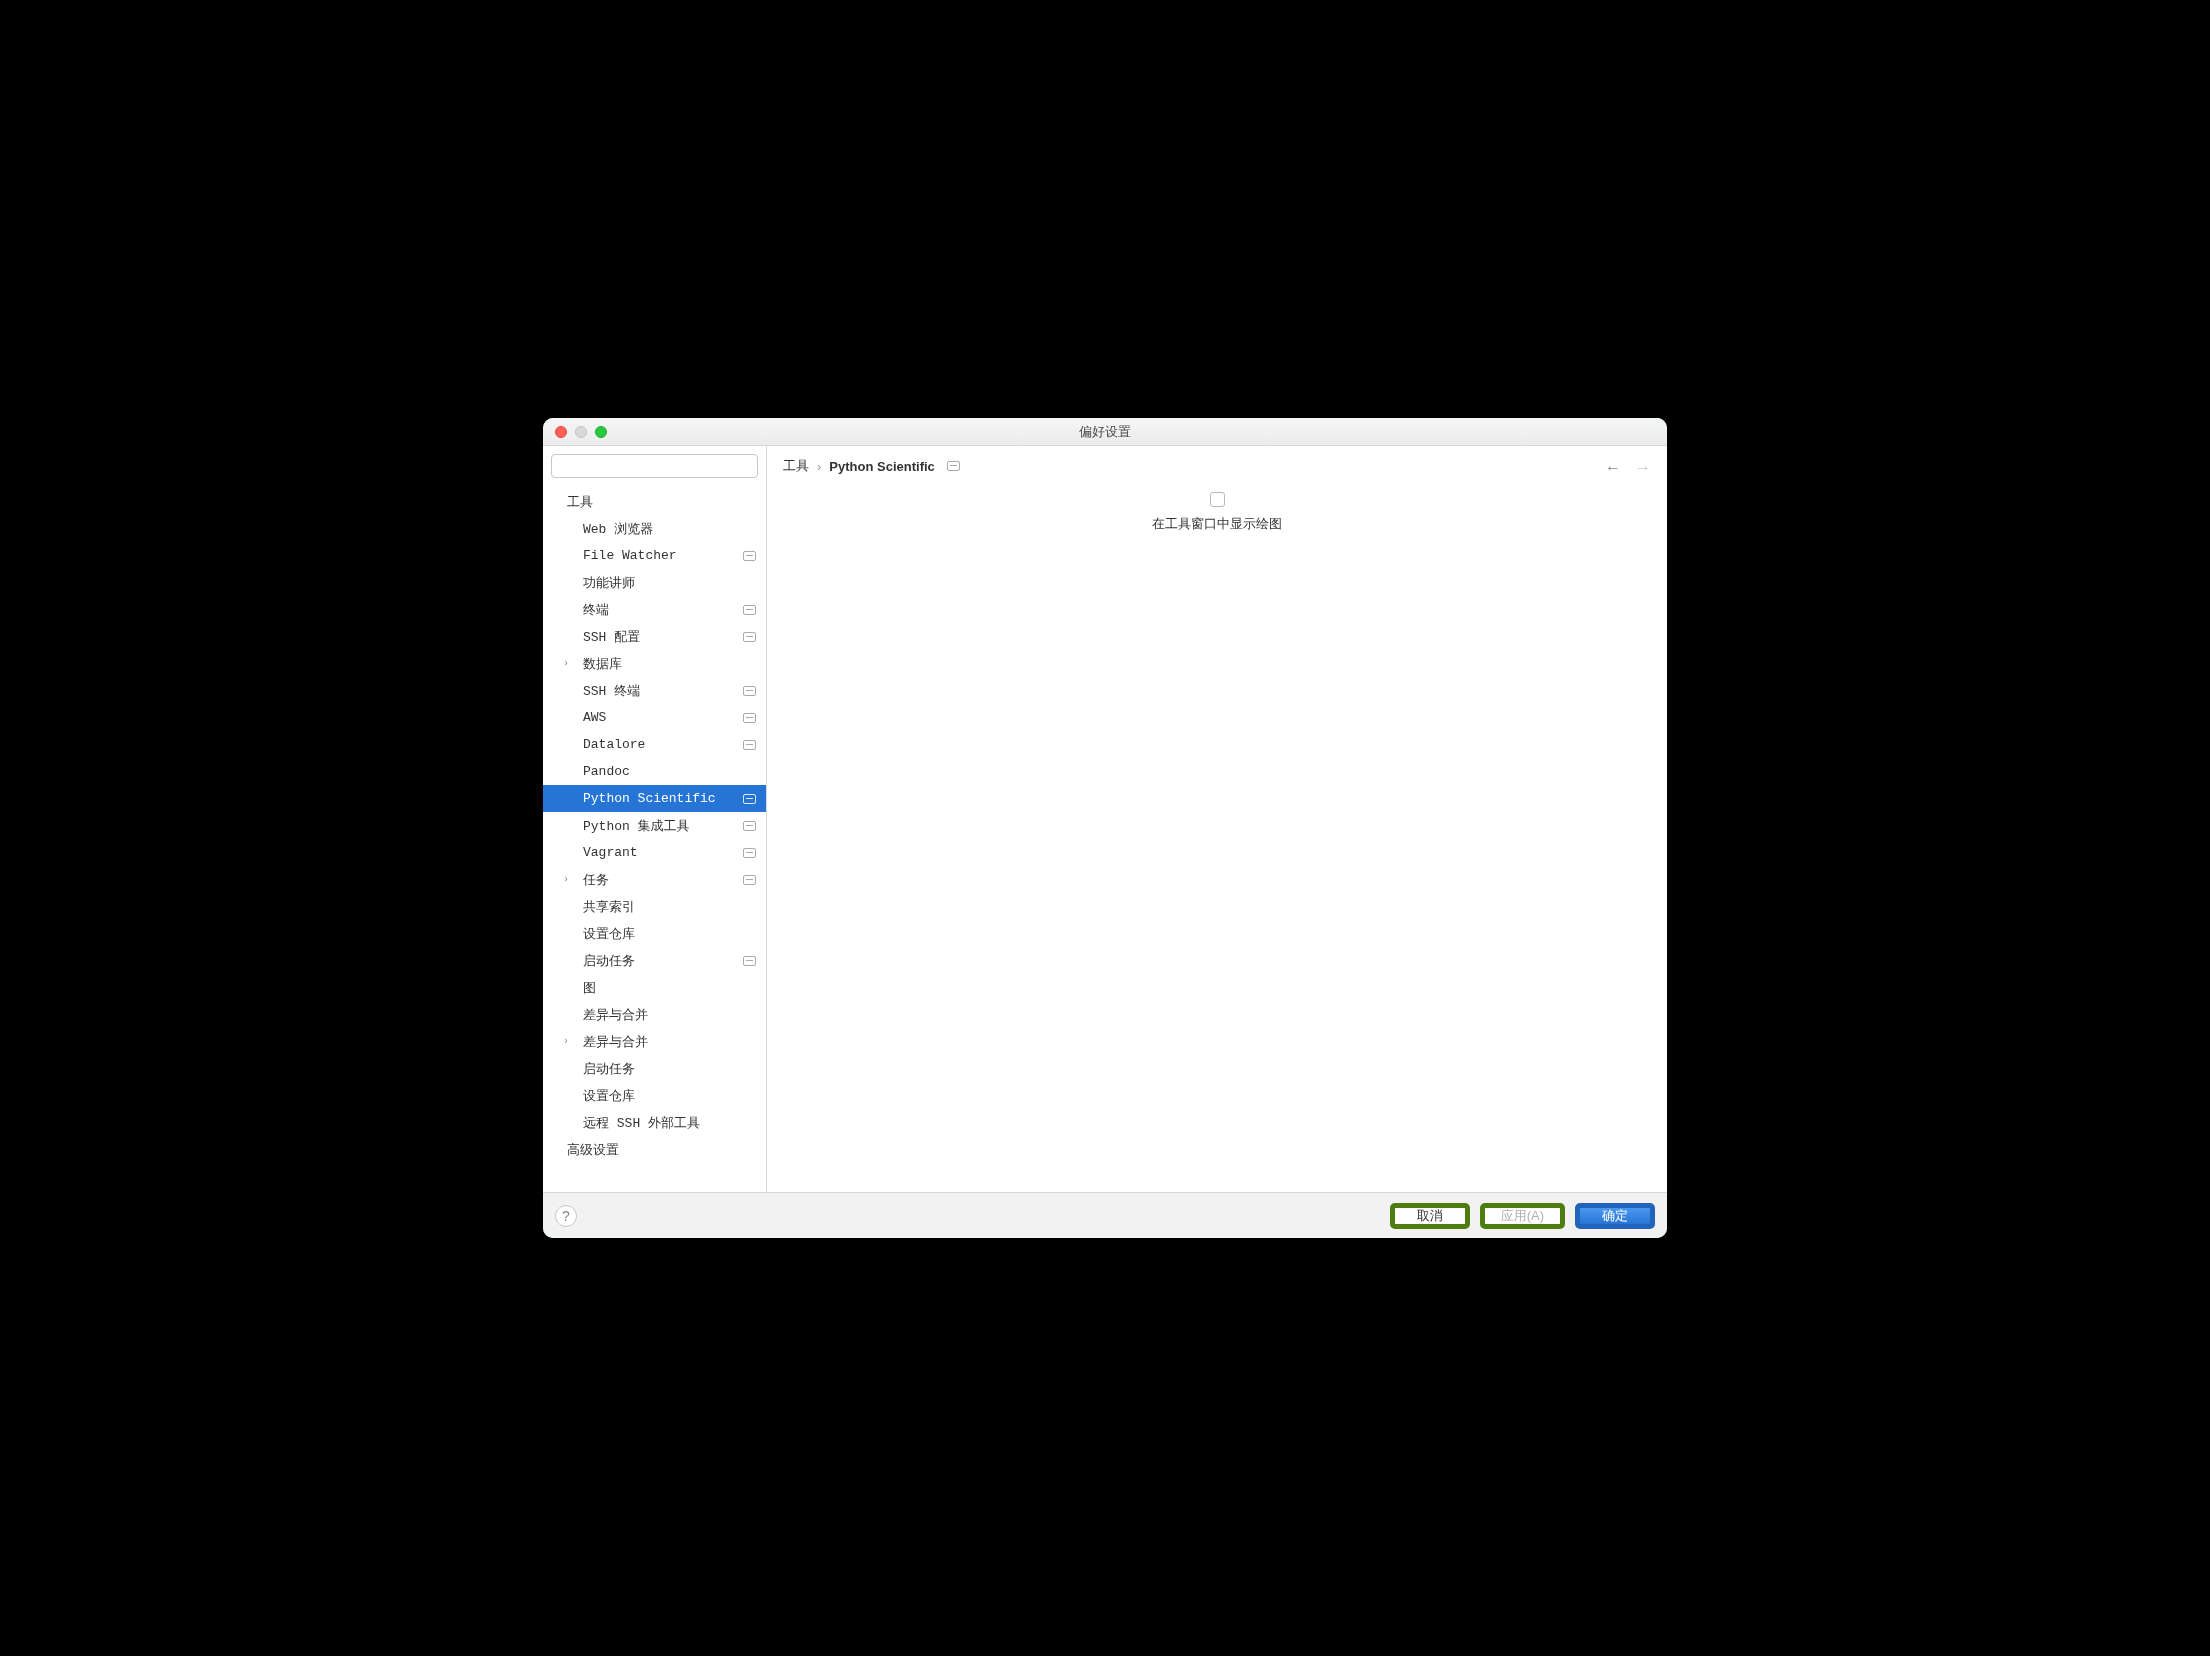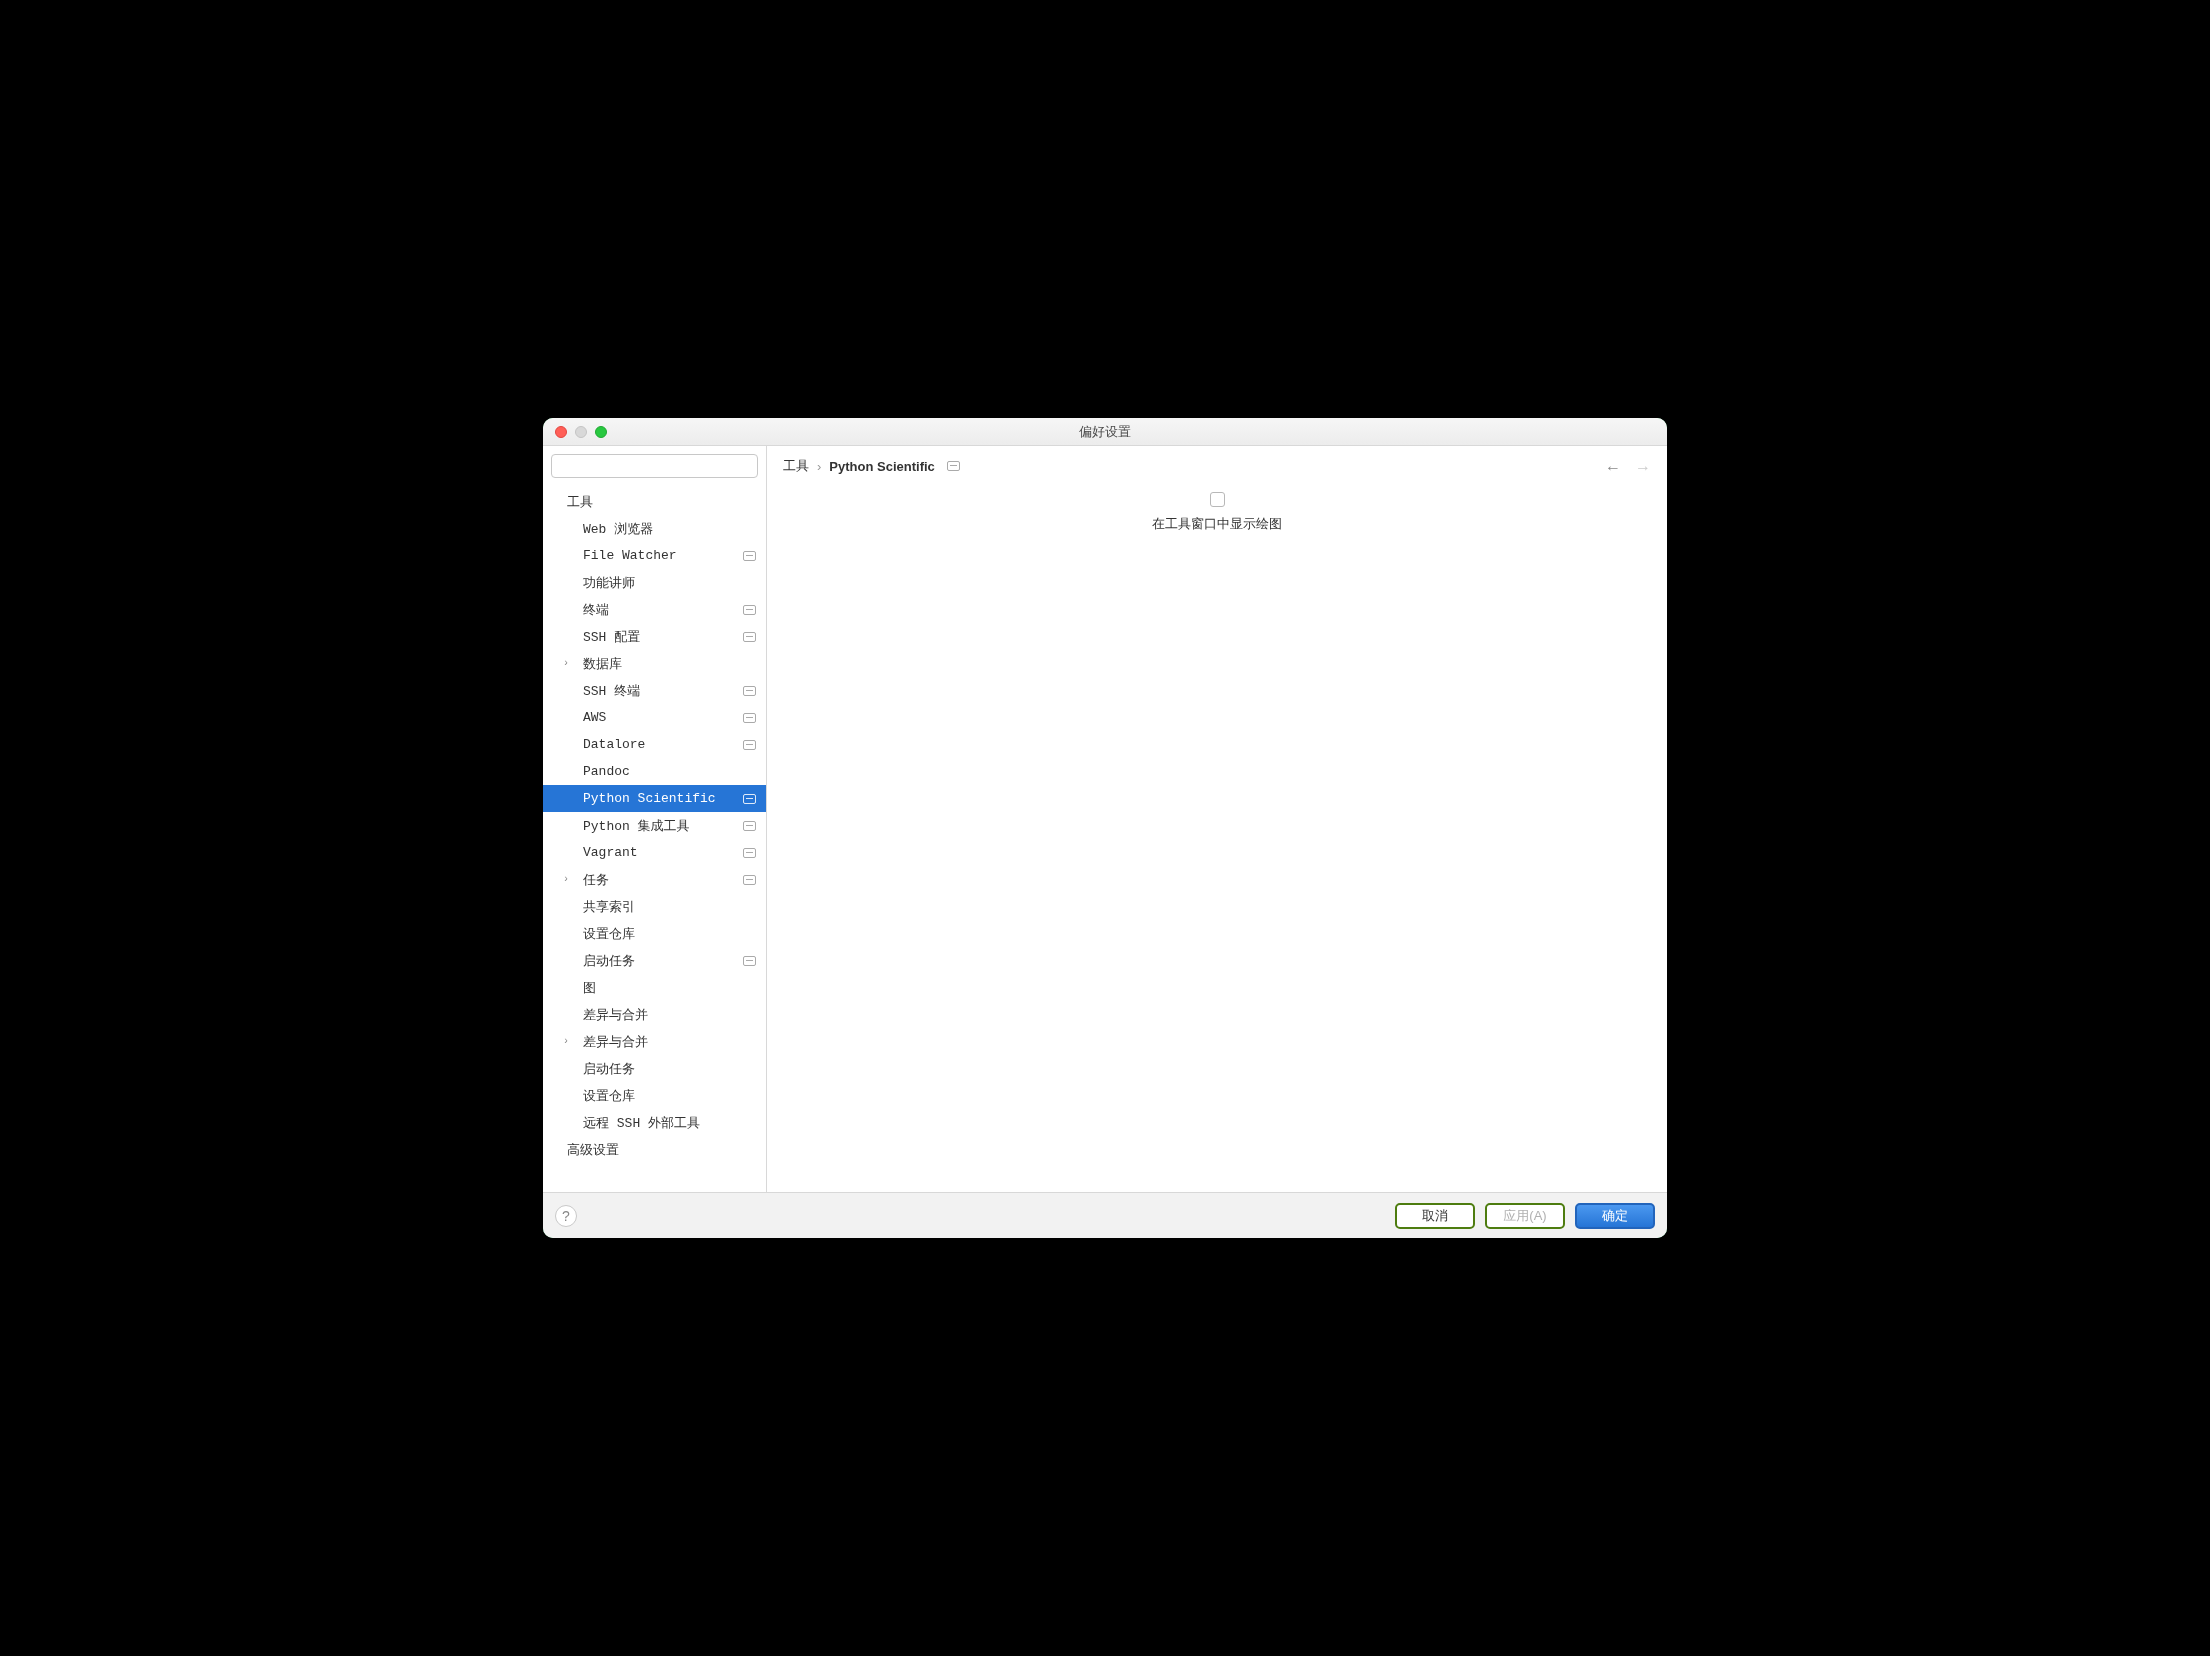--- a/index.html
+++ b/index.html
@@ -136,21 +136,21 @@
   display: flex; align-items: center; justify-content: center;
   color: #888;
   background: #fff;
   font-size: 14px;
 }
 .spacer { flex: 1; }
 .btn {
   height: 26px;
   min-width: 80px;
   padding: 0 16px;
-  border: 2px solid #4d7c0f;
+  border: 5px solid #4d7c0f;
   border-radius: 5px;
   background: #fff;
   font-size: 13px;
   display: flex; align-items: center; justify-content: center;
 }
 .btn.disabled { color: #b0b0b0; }
 .btn.primary {
   background: linear-gradient(#4b98f0,#2675d6);
   border-color: #2264bb;
   color: #fff;

